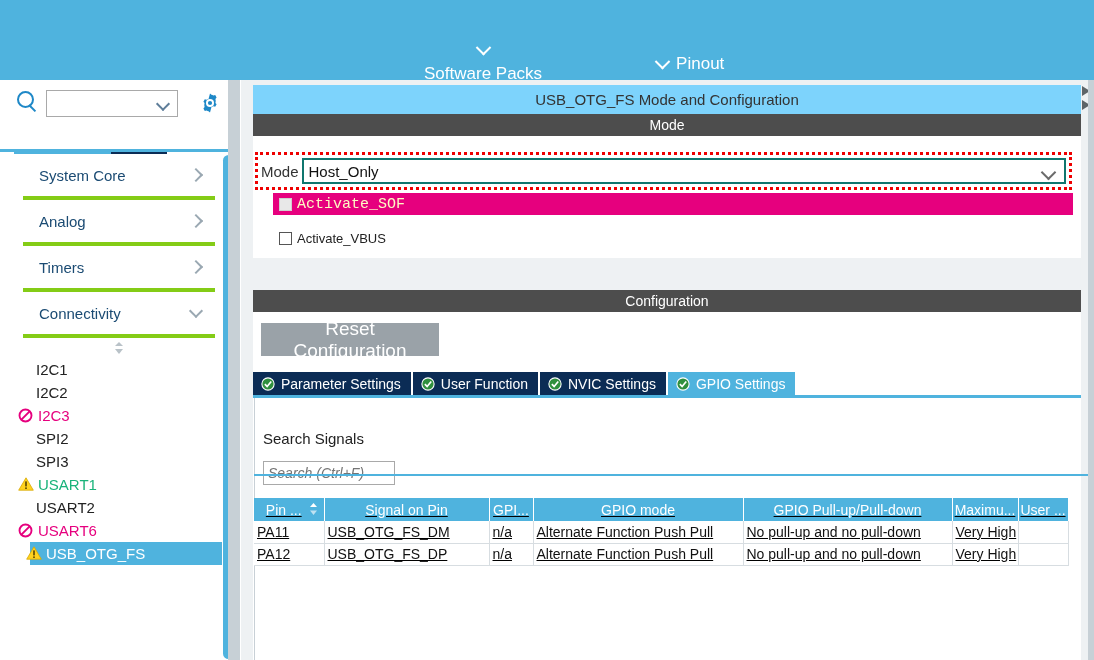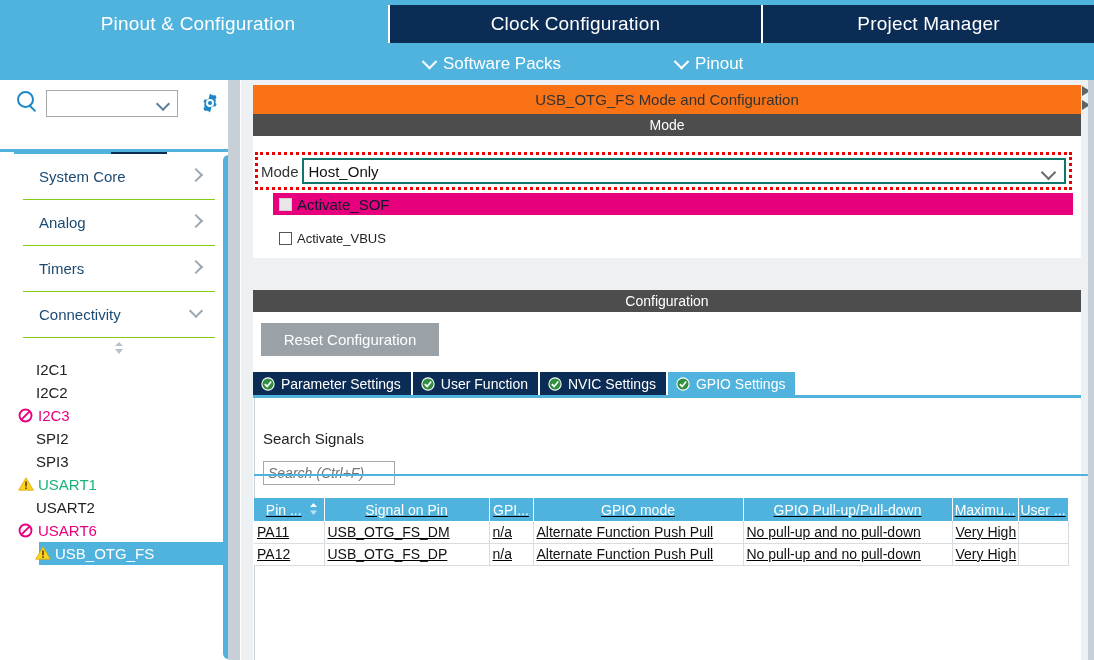--- a/index.html
+++ b/index.html
@@ -47,21 +47,21 @@
     position: absolute; left: 0; top: 48px;
     width: 1094px; height: 32px;
     background: #4fb3de;
     display: flex; align-items: center;
   }
   .sub-item {
     display: flex; align-items: center; gap: 8px;
     color: #ffffff; font-size: 17px;
     cursor: pointer;
   }
-  .sub-item.sp { margin-left: 424px; }
+  .sub-item.sp { margin-left: 424px; flex-direction: column; }
   .sub-item.po { margin-left: 115px; }
   .chev-d {
     display: inline-block; width: 11px; height: 11px;
     border-right: 2.4px solid #ffffff;
     border-bottom: 2.4px solid #ffffff;
     transform: rotate(45deg) translate(-2px,-2px);
   }
 
   
   .sidebar {
@@ -133,21 +133,21 @@
   }
   .cat-list {
     position: absolute; left: 0; top: 0;
     width: 210px; height: 506px;
     background: #ffffff;
   }
   .cat-row {
     position: relative;
     height: 46px;
     display: flex; align-items: center;
-    border-bottom: 1px solid #84cc16;
+    border-bottom: 4px solid #84cc16;
     margin: 0 9px;
     cursor: pointer;
   }
   .cat-row .lbl {
     font-size: 15px; color: #1b4b73;
     padding-left: 16px;
   }
   .cat-row .arr {
     position: absolute; right: 14px; top: 16px;
     width: 10px; height: 10px;
@@ -166,21 +166,21 @@
   .periph {
     height: 23px;
     display: flex; align-items: center;
     padding-left: 22px;
     font-size: 15px;
     cursor: pointer;
   }
   .periph .pname { color: #222222; text-align: center; }
   .periph.pink .pname { color: #e6007e; }
   .periph.green .pname { color: #19b37a; }
-  .periph.sel { background: #4fb3de; margin-left: 25px; padding-left: 13px; width: 192px;}
+  .periph.sel { background: #4fb3de; margin-left: 16px; padding-left: 13px; width: 192px;}
   .periph.sel .pname { color: #ffffff; }
   .picon { width: 18px; height: 16px; margin-left: -18px; margin-right: 2px; display:inline-block; }
   .picon.sel-off { margin-left: -17px; }
 
   .sb-scroll-track {
     position: absolute; right: 5px; top: 74px;
     width: 11px; height: 506px;
     background: #ffffff;
   }
   .sb-scroll-thumb {
@@ -197,21 +197,21 @@
   
   .content {
     position: absolute; left: 241px; top: 80px;
     width: 853px; height: 580px;
     background: #eef1f3;
   }
 
   .panel-title {
     position: absolute; left: 12px; top: 5px;
     width: 828px; height: 29px;
-    background: #f97316;
+    background: #7dd3fc;
     display: flex; align-items: center; justify-content: center;
     font-size: 15px; color: #333333;
   }
   .collapse-arrows {
     position: absolute; right: 2px; top: 2px;
     width: 12px; height: 36px;
   }
 
   .mode-hdr {
     position: absolute; left: 12px; top: 34px;
@@ -264,21 +264,21 @@
     width: 800px; height: 22px;
     background: #e6007e;
     display: flex; align-items: center;
     padding-left: 6px;
     cursor: pointer;
   }
   .chk-sof .bx {
     width: 13px; height: 13px; background: #e8e8e8; border: 1px solid #cfcfcf;
     margin-right: 5px;
   }
-  .chk-sof .lb { color: #0f172a; font-size: 15px; }
+  .chk-sof .lb { color: #fef9c3; font-size: 15px; font-family: Liberation Mono, monospace; }
 
   .chk-vbus {
     position: absolute; left: 32px; top: 147px;
     height: 22px;
     display: flex; align-items: center;
     padding-left: 6px;
     cursor: pointer;
   }
   .chk-vbus .bx {
     width: 13px; height: 13px; background: #ffffff; border: 1.4px solid #555555;
@@ -296,21 +296,21 @@
   }
   .cfg-body {
     position: absolute; left: 12px; top: 232px;
     width: 828px; height: 348px;
     background: #ffffff;
   }
   .reset-btn {
     position: absolute; left: 20px; top: 243px;
     width: 178px; height: 33px;
     background: #9aa2a8;
-    color: #ffffff; font-size: 15px;
+    color: #ffffff; font-size: 19px;
     display: flex; align-items: center; justify-content: center;
     border: none; cursor: pointer;
     font-family: "Liberation Sans", sans-serif;
   }
 
   .cfg-tabs {
     position: absolute; left: 12px; top: 292px;
     height: 23px; display: flex;
   }
   .cfg-tab {
@@ -387,31 +387,20 @@
     width: 6px; height: 580px;
     background: #c7d0d6;
   }
 </style>
 </head>
 <body>
 
 <div id="app">
 
   <div class="topbar">
-    <div class="main-tabs">
-      <div class="main-tab first active mt-w1">
-        <span>Pinout &amp; Configuration</span>
-      </div>
-      <div class="main-tab mt-w2">
-        <span>Clock Configuration</span>
-      </div>
-      <div class="main-tab mt-w3">
-        <span>Project Manager</span>
-      </div>
-    </div>
     <div class="sub-bar">
       <div class="sub-item sp">
         <span class="chev-d"></span>
         <span>Software Packs</span>
       </div>
       <div class="sub-item po">
         <span class="chev-d"></span>
         <span>Pinout</span>
       </div>
     </div>

